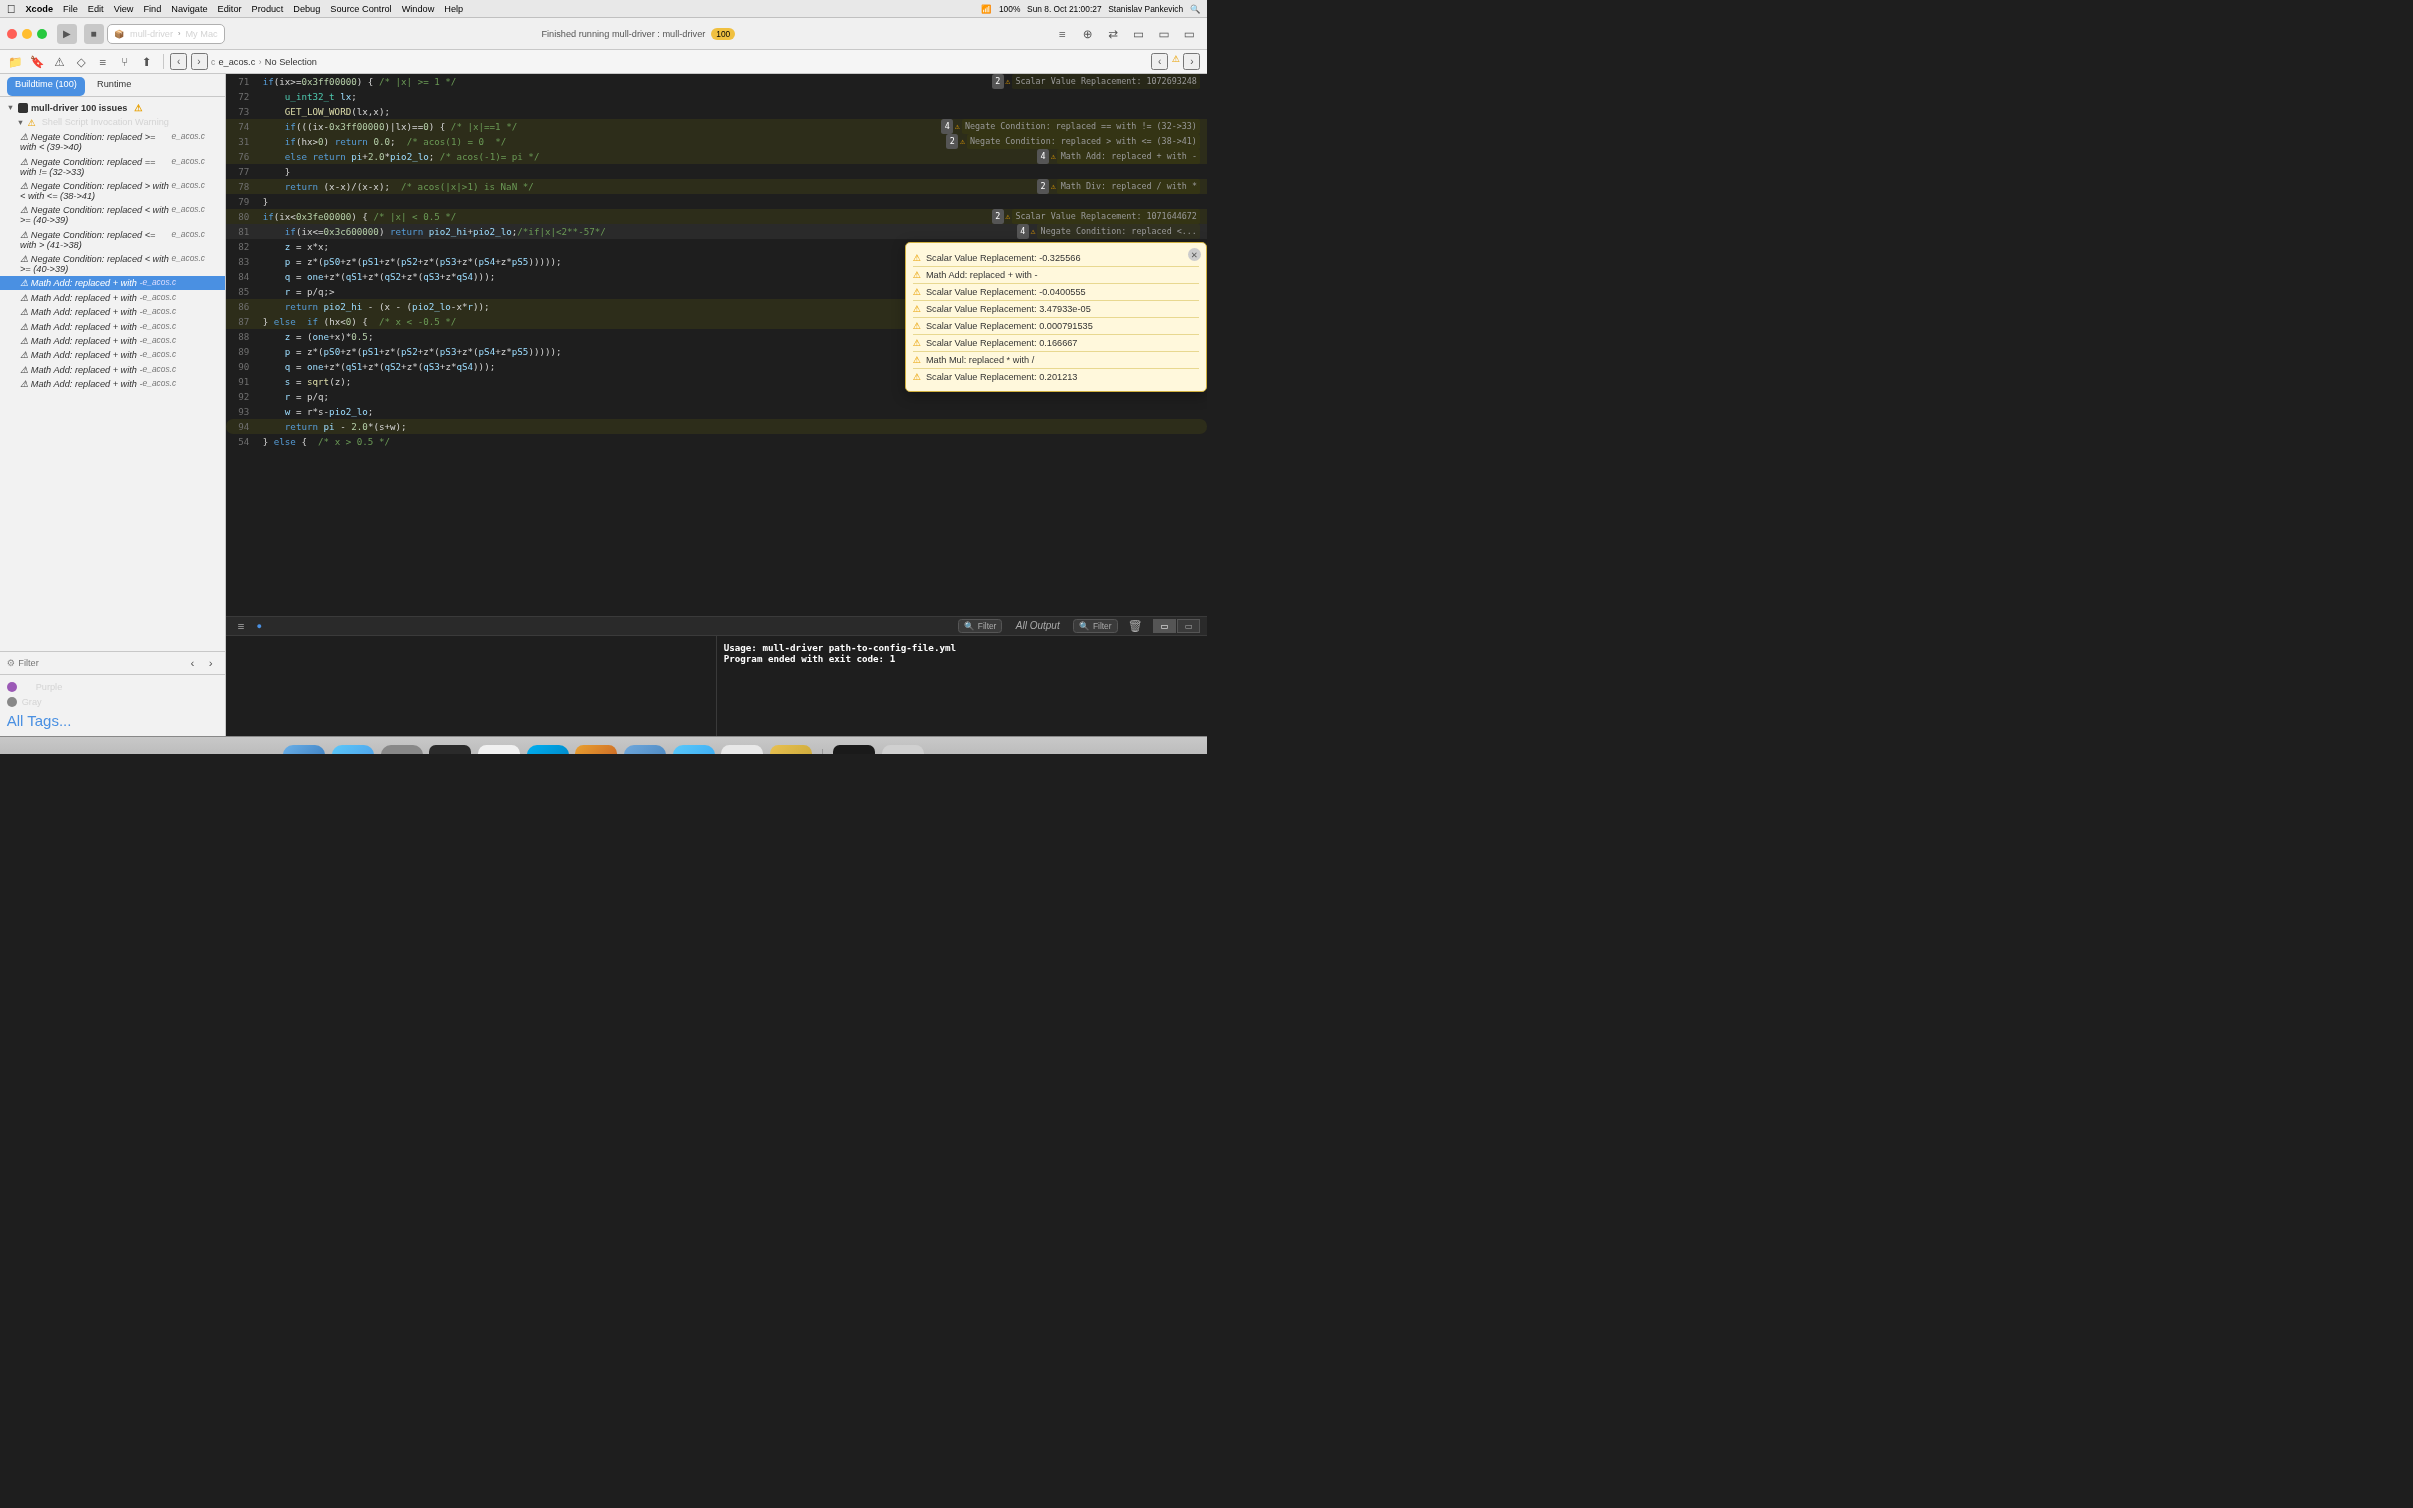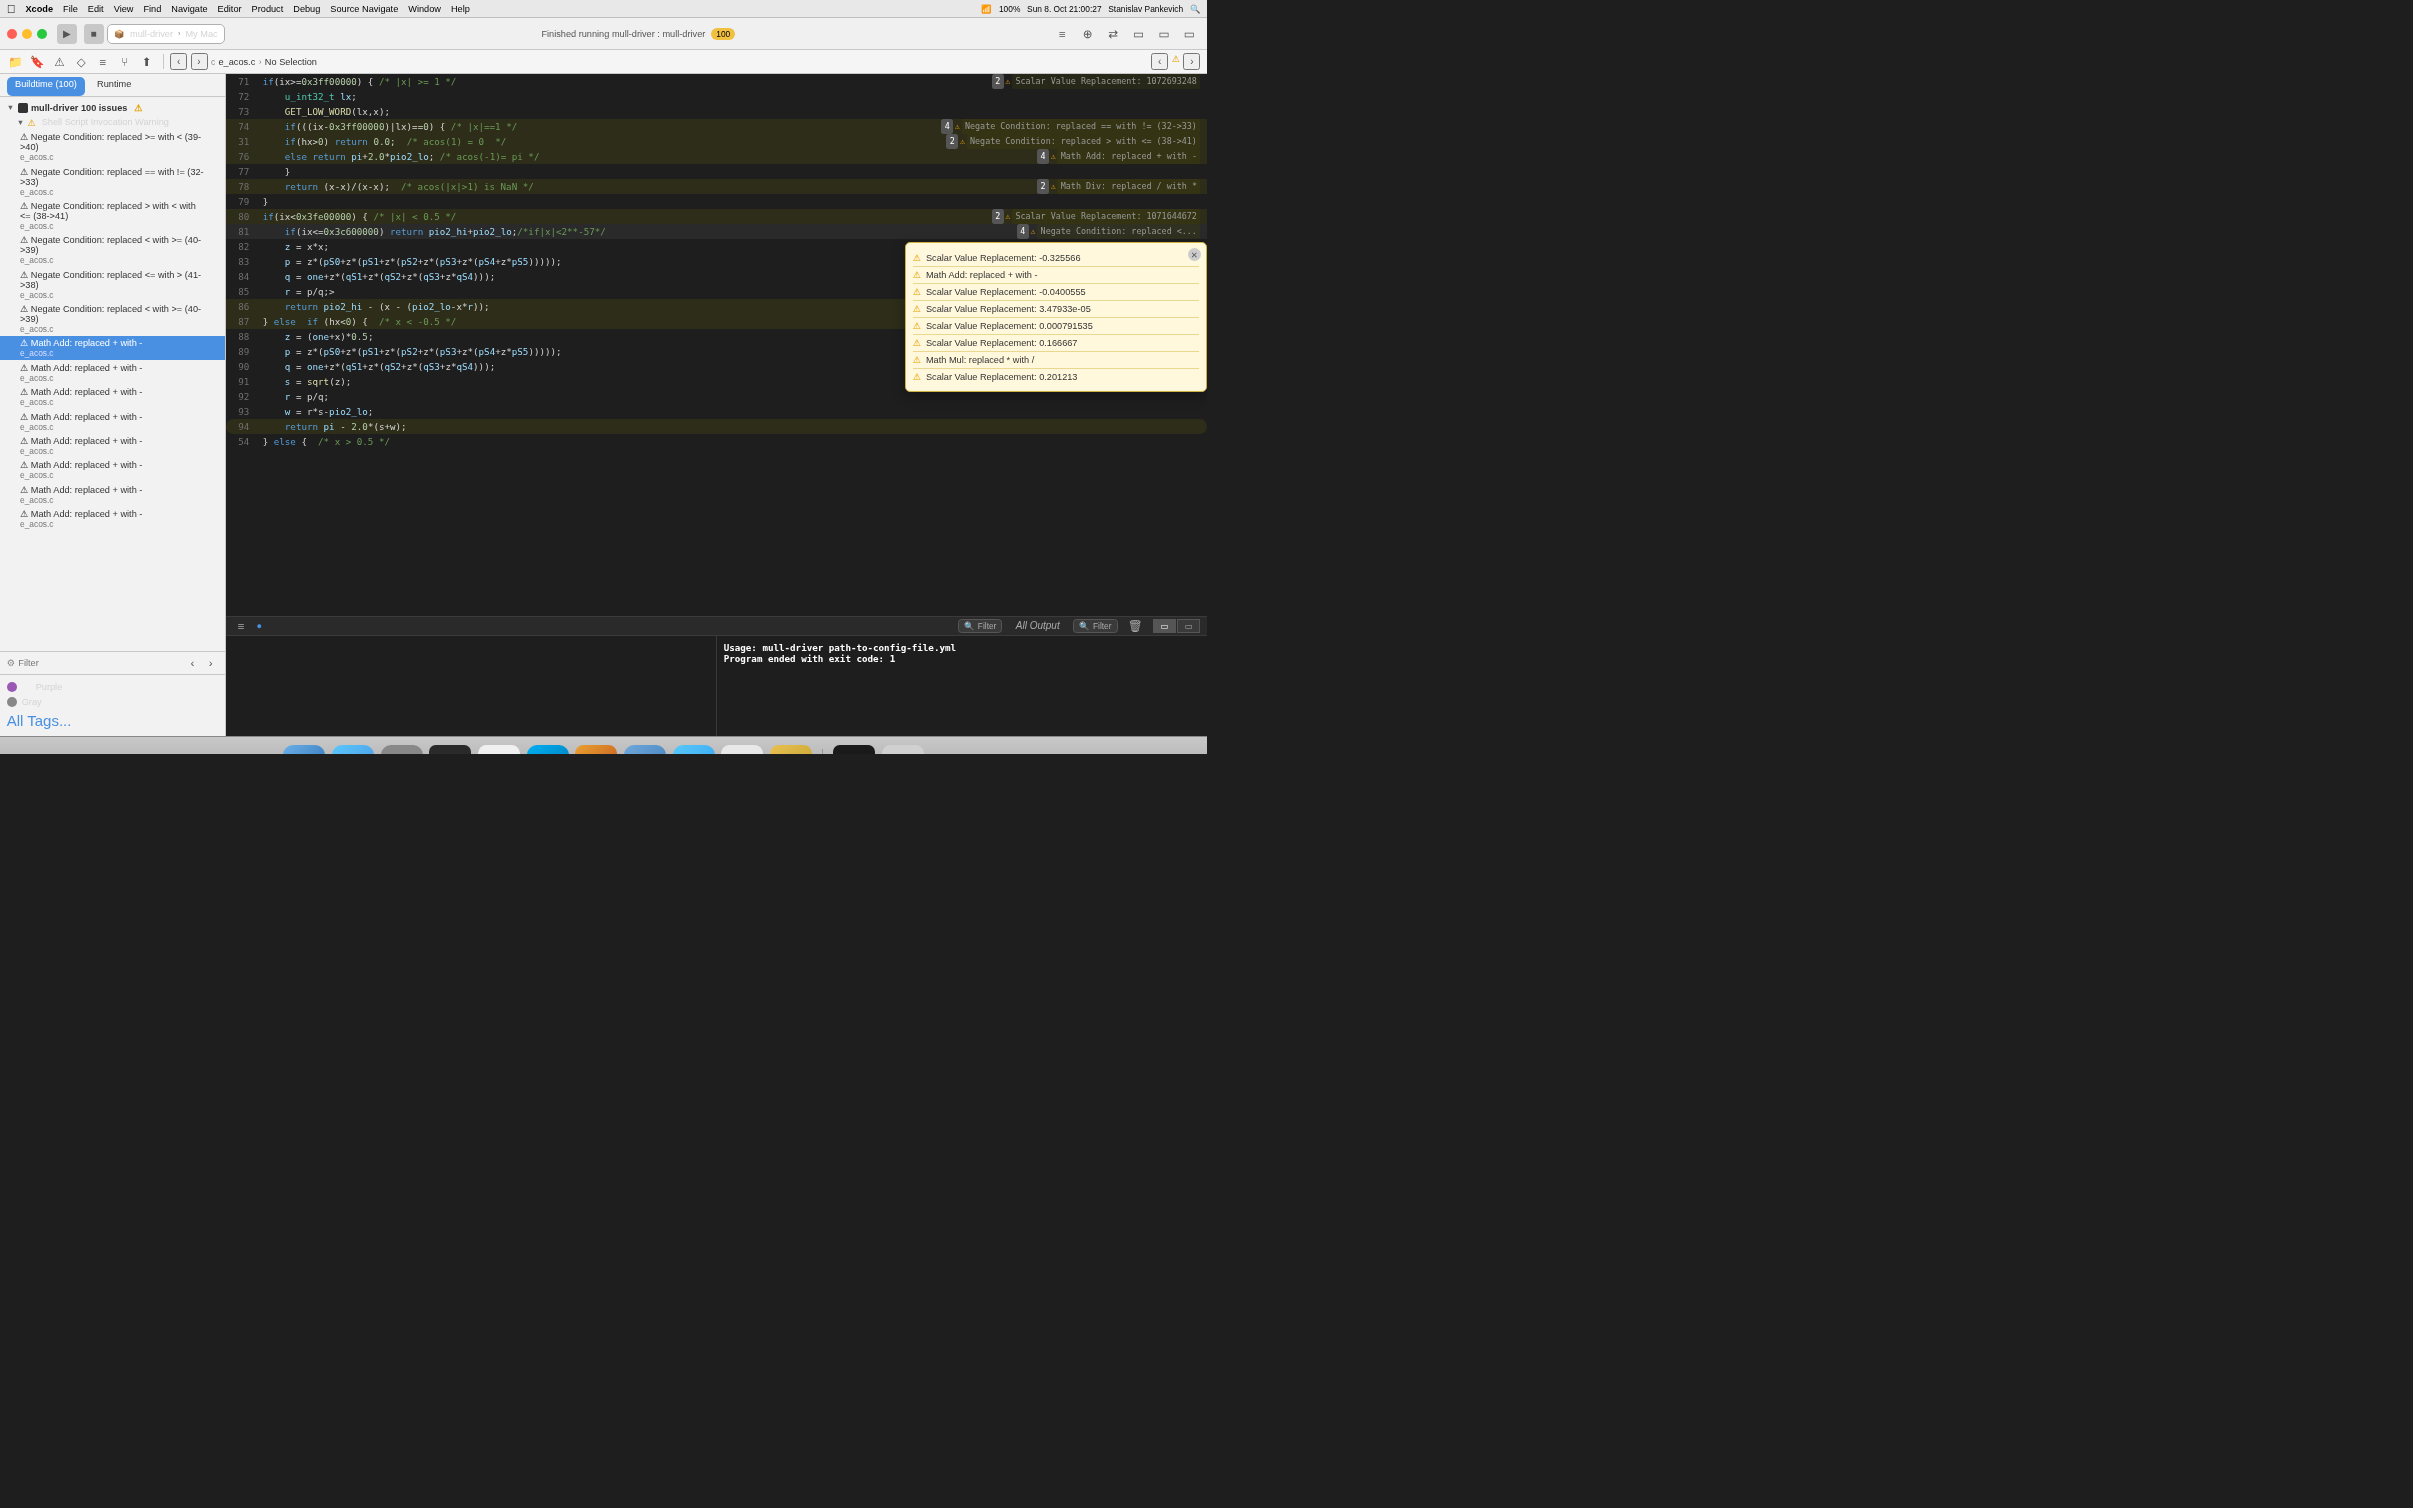--- a/index.html
+++ b/index.html
@@ -165,25 +165,26 @@
       align-items: center;
       padding: 1.7px 6.7px;
       cursor: pointer;
       font-size: 9.2px;
       font-weight: 600;
       color: #333;
       gap: 3.4px;
     }
     .sidebar-item {
       display: flex;
-      flex-direction: column;
+      flex-direction: row;
       padding: 1.7px 20px;
       cursor: pointer;
       font-size: 9.2px;
       color: #333;
+      font-style: italic;
     }
     .sidebar-item.selected {
       background: #4a90e2;
       color: #fff;
     }
     .sidebar-item-title {
       font-size: 9.2px;
       font-weight: 500;
     }
     .sidebar-item-file {
@@ -415,21 +416,21 @@
     <span style="font-size:11.7px;"></span>
     <span class="menubar-item bold">Xcode</span>
     <span class="menubar-item">File</span>
     <span class="menubar-item">Edit</span>
     <span class="menubar-item">View</span>
     <span class="menubar-item">Find</span>
     <span class="menubar-item">Navigate</span>
     <span class="menubar-item">Editor</span>
     <span class="menubar-item">Product</span>
     <span class="menubar-item">Debug</span>
-    <span class="menubar-item">Source Navigate</span>
+    <span class="menubar-item">Source Control</span>
     <span class="menubar-item">Window</span>
     <span class="menubar-item">Help</span>
   </div>
   <div class="menubar-right">
     <span>📶</span>
     <span>100%</span>
     <span>Sun 8. Oct  21:00:27</span>
     <span>Stanislav Pankevich</span>
     <span>🔍</span>
   </div>

